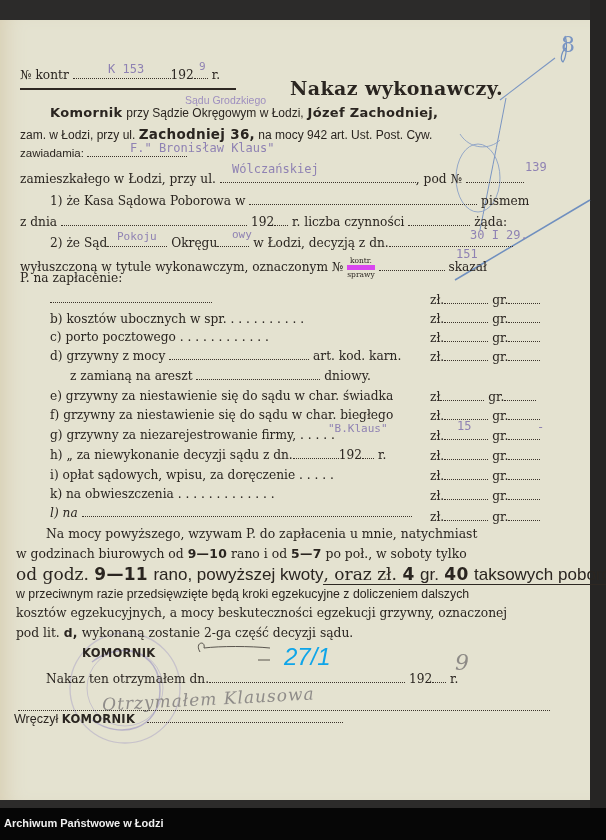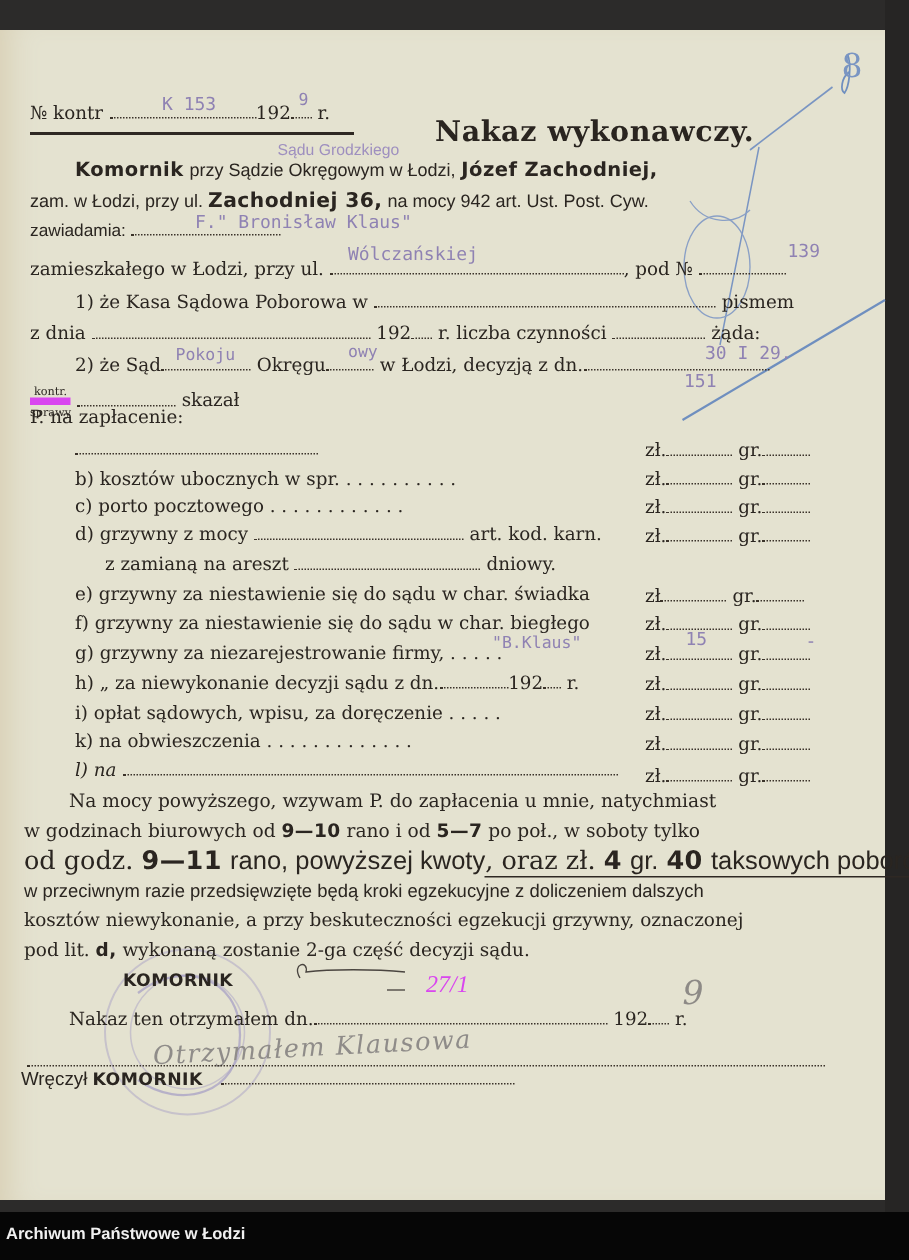--- a/index.html
+++ b/index.html
@@ -98,20 +98,21 @@
 <div class="ln" style="left:50px;top:236px;">
   <span>2) że Sąd</span><span class="dots" style="width:60px;"></span>
   <span>Okręgu</span><span class="dots" style="width:32px;"></span>
   <span>w Łodzi, decyzją z dn.</span><span class="dots" style="width:124px;"></span>
 </div>
 <div class="typed" style="left:117px;top:230px;font-size:11px;">Pokoju</div>
 <div class="typed" style="left:232px;top:228px;font-size:11px;">owy</div>
 <div class="typed" style="left:470px;top:228px;">30 I 29.</div>
 
 <div class="ln" style="left:20px;top:256px;">
+  <span>wyłuszczoną w tytule wykonawczym, oznaczonym №</span>
   <span class="frac">
     <span class="n">kontr.</span>
     <span>sprawy</span>
   </span>
   <span class="dots" style="width:66px;"></span>
   <span>skazał</span>
 </div>
 <div class="typed" style="left:456px;top:247px;">151</div>
 <div class="ln" style="left:20px;top:271px;">P. na zapłacenie:</div>
 
@@ -175,39 +176,39 @@
 <div class="ln" style="left:16px;top:567px;font-size:17px;">
   <span>od godz.</span>
   <span class="heavy">9—11</span>
   <span class="sans">rano, powyższej kwoty</span><span class="underline-run"><span>, oraz zł.</span>
   <span class="heavy">4</span>
   <span class="sans">gr.</span>
   <span class="heavy">40</span>
   <span class="sans">taksowych poborów,</span></span>
 </div>
 <div class="ln sans" style="left:16px;top:587px;font-size:12.3px;">w przeciwnym razie przedsięwzięte będą kroki egzekucyjne z doliczeniem dalszych</div>
-<div class="ln" style="left:16px;top:606px;font-size:12.3px;">kosztów niewykonanie, a przy beskuteczności egzekucji grzywny, oznaczonej</div>
+<div class="ln" style="left:16px;top:606px;font-size:12.3px;">kosztów egzekucyjnych, a mocy beskuteczności egzekucji grzywny, oznaczonej</div>
 <div class="ln" style="left:16px;top:626px;font-size:12.3px;">
   <span>pod lit.</span>
   <span class="heavy">d,</span>
   <span>wykonaną zostanie 2-ga część decyzji sądu.</span>
 </div>
 
 <div class="ln heavy" style="left:82px;top:646px;font-size:11.5px;">KOMORNIK</div>
 <svg class="ink" style="left:190px;top:640px" width="110" height="30">
   <path d="M10 12 C 4 2, 16 0, 14 8 C 30 6, 60 6, 80 8" stroke="#4a4540" stroke-width="0.9" fill="none"></path>
   <path d="M68 20 L 80 20" stroke="#4a4540" stroke-width="0.9"></path>
 </svg>
 
 <div class="ln" style="left:46px;top:672px;">
   <span>Nakaz ten otrzymałem dn.</span><span class="dots" style="width:196px;"></span>
   <span>192</span><span class="dots" style="width:14px;"></span>
   <span>r.</span>
 </div>
-<div class="ln" style="left:284px;top:650px;font-family:Liberation Serif, serif;font-style:italic;color:#d946ef;font-size:16px;">27/1</div>
+<div class="ln" style="left:284px;top:650px;font-family:Liberation Sans, sans-serif;font-style:italic;color:#0ea5e9;font-size:24px;">27/1</div>
 <div class="ln" style="left:455px;top:656px;font-style:italic;color:#8d8a86;font-size:22px;">9</div>
 <div class="ln" style="left:102px;top:692px;font-style:italic;color:#8f8c89;font-size:17px;letter-spacing:1px;transform:rotate(-3deg);">Otrzymałem Klausowa</div>
 
 <div style="position:absolute;left:18px;top:710px;width:532px;border-top:1px dotted #3b332a;"></div>
 
 <div class="ln sans" style="left:14px;top:712px;font-size:12.5px;">
   <span>Wręczył</span>
   <span class="heavy" style="font-size:11.5px;">KOMORNIK</span>
   <span class="dots" style="width:196px;margin-left:8px;"></span>
 </div>

